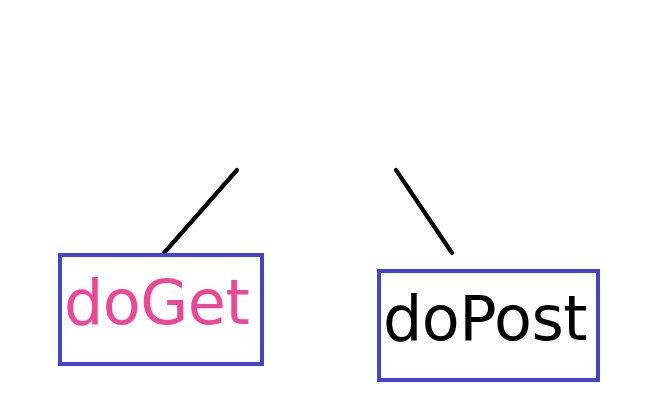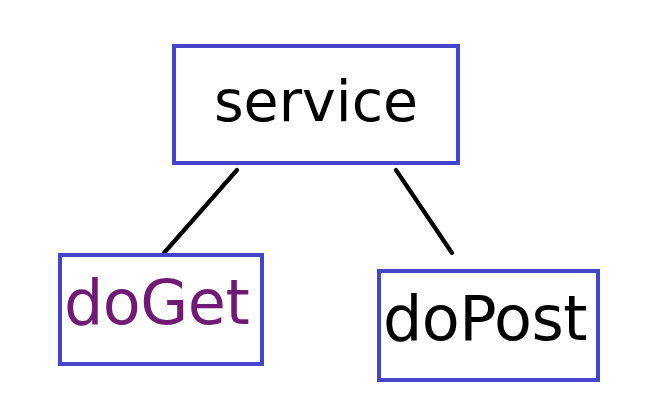--- a/index.html
+++ b/index.html
@@ -91,25 +91,22 @@
 </head>
 <body>
 
 <div id="diagram-canvas" style="background: rgb(255, 255, 255);">
 
   <svg id="connector-layer" width="669" height="410" viewBox="0 0 669 410" xmlns="http://www.w3.org/2000/svg">
     <line x1="237" y1="170" x2="164" y2="253" stroke="#000000" stroke-width="4.2" stroke-linecap="round"></line>
     <line x1="396" y1="170" x2="452" y2="253" stroke="#000000" stroke-width="4.2" stroke-linecap="round"></line>
   </svg>
 
-  <div class="node-box" id="node-service" style="left: 172px; top: 44px; width: 288px; height: 121px; border-color: rgb(69, 69, 204); background: rgb(255, 255, 255);">
-    <span class="node-label" style="color: rgb(0, 0, 0);">service</span>
-  </div>
 
   <div class="node-box" id="node-doget" style="left: 58px; top: 253px; width: 206px; height: 113px; border-color: rgb(69, 69, 204); background: rgb(255, 255, 255);">
-    <span class="node-label" style="color: #701a75;">doGet</span>
+    <span class="node-label" style="color: #ec4899;">doGet</span>
   </div>
 
   <div class="node-box" id="node-dopost" style="left: 377px; top: 269px; width: 223px; height: 113px; border-color: rgb(69, 69, 204); background: rgb(255, 255, 255);">
     <span class="node-label" style="color: rgb(0, 0, 0);">doPost</span>
   </div>
 
 </div>
 
 </body></html>

